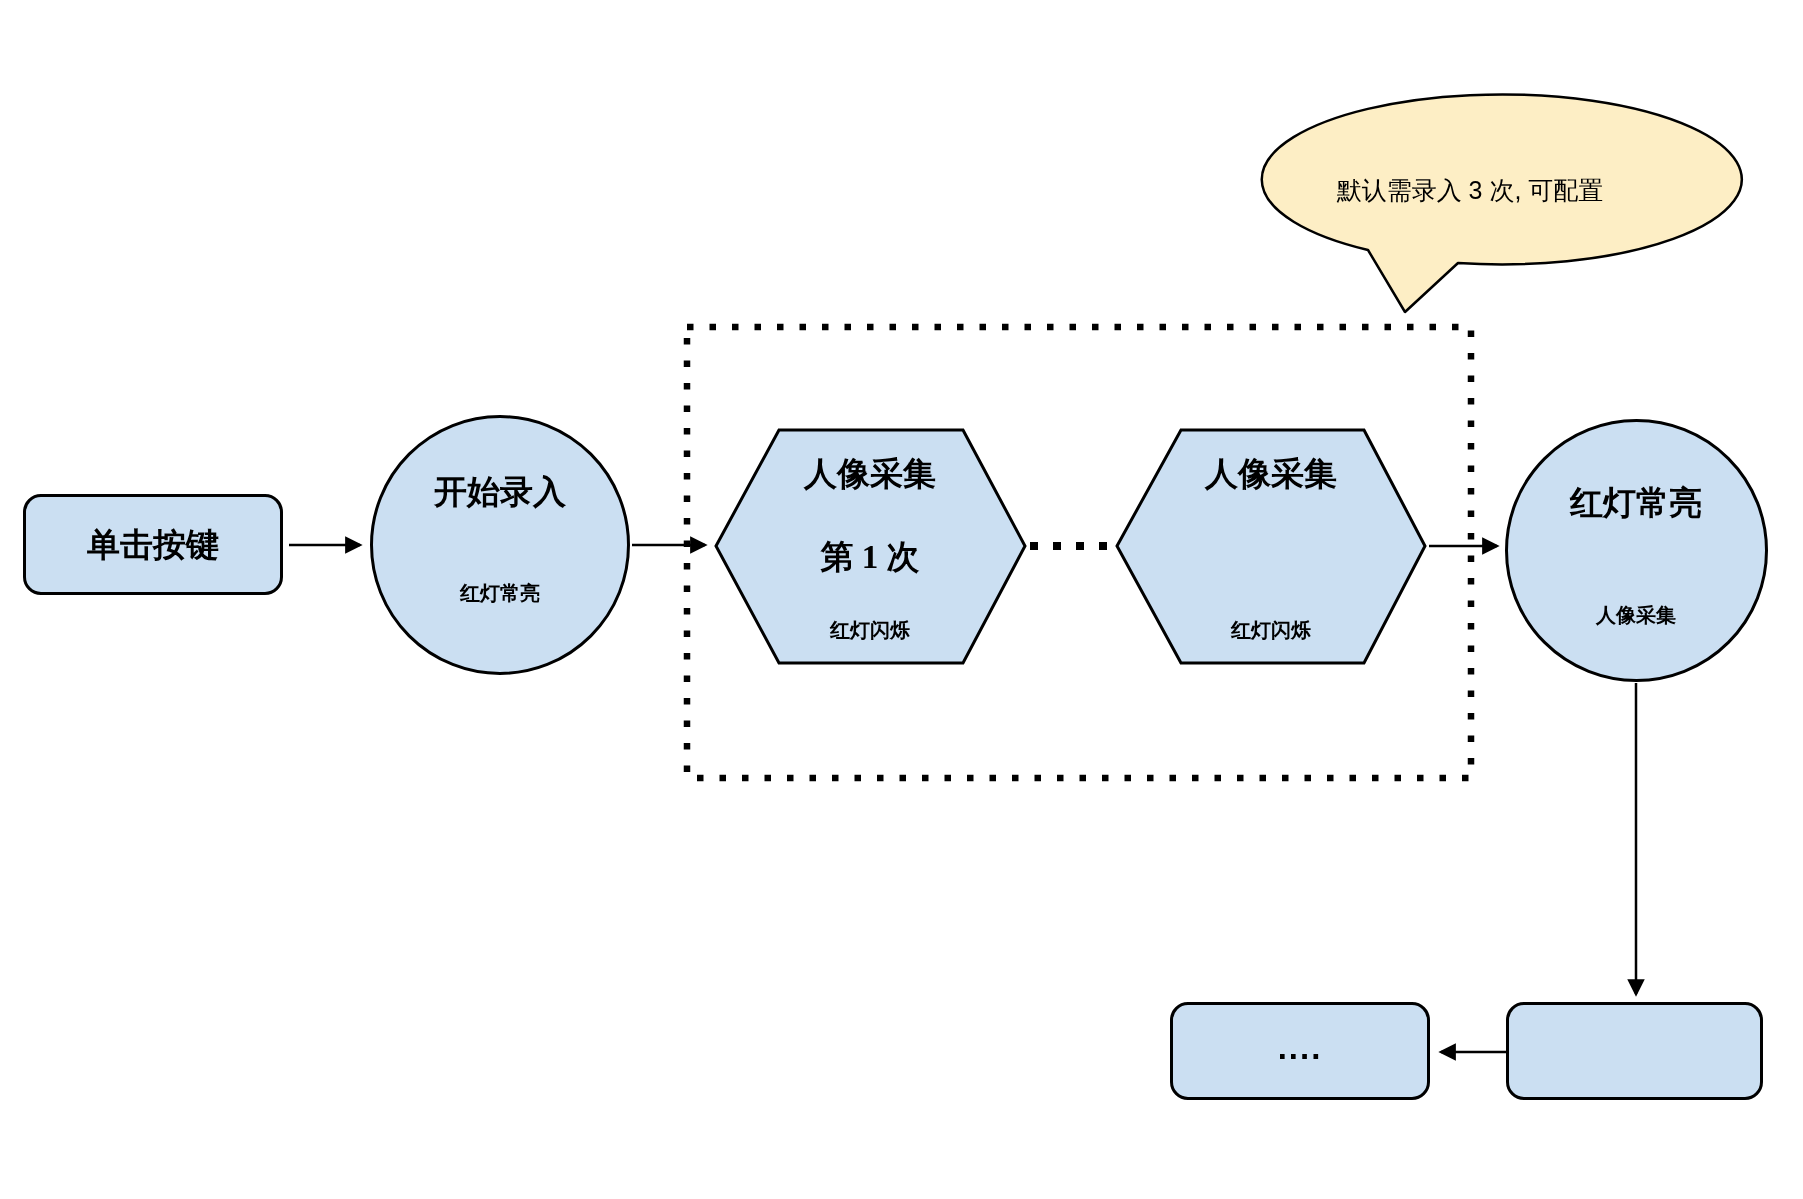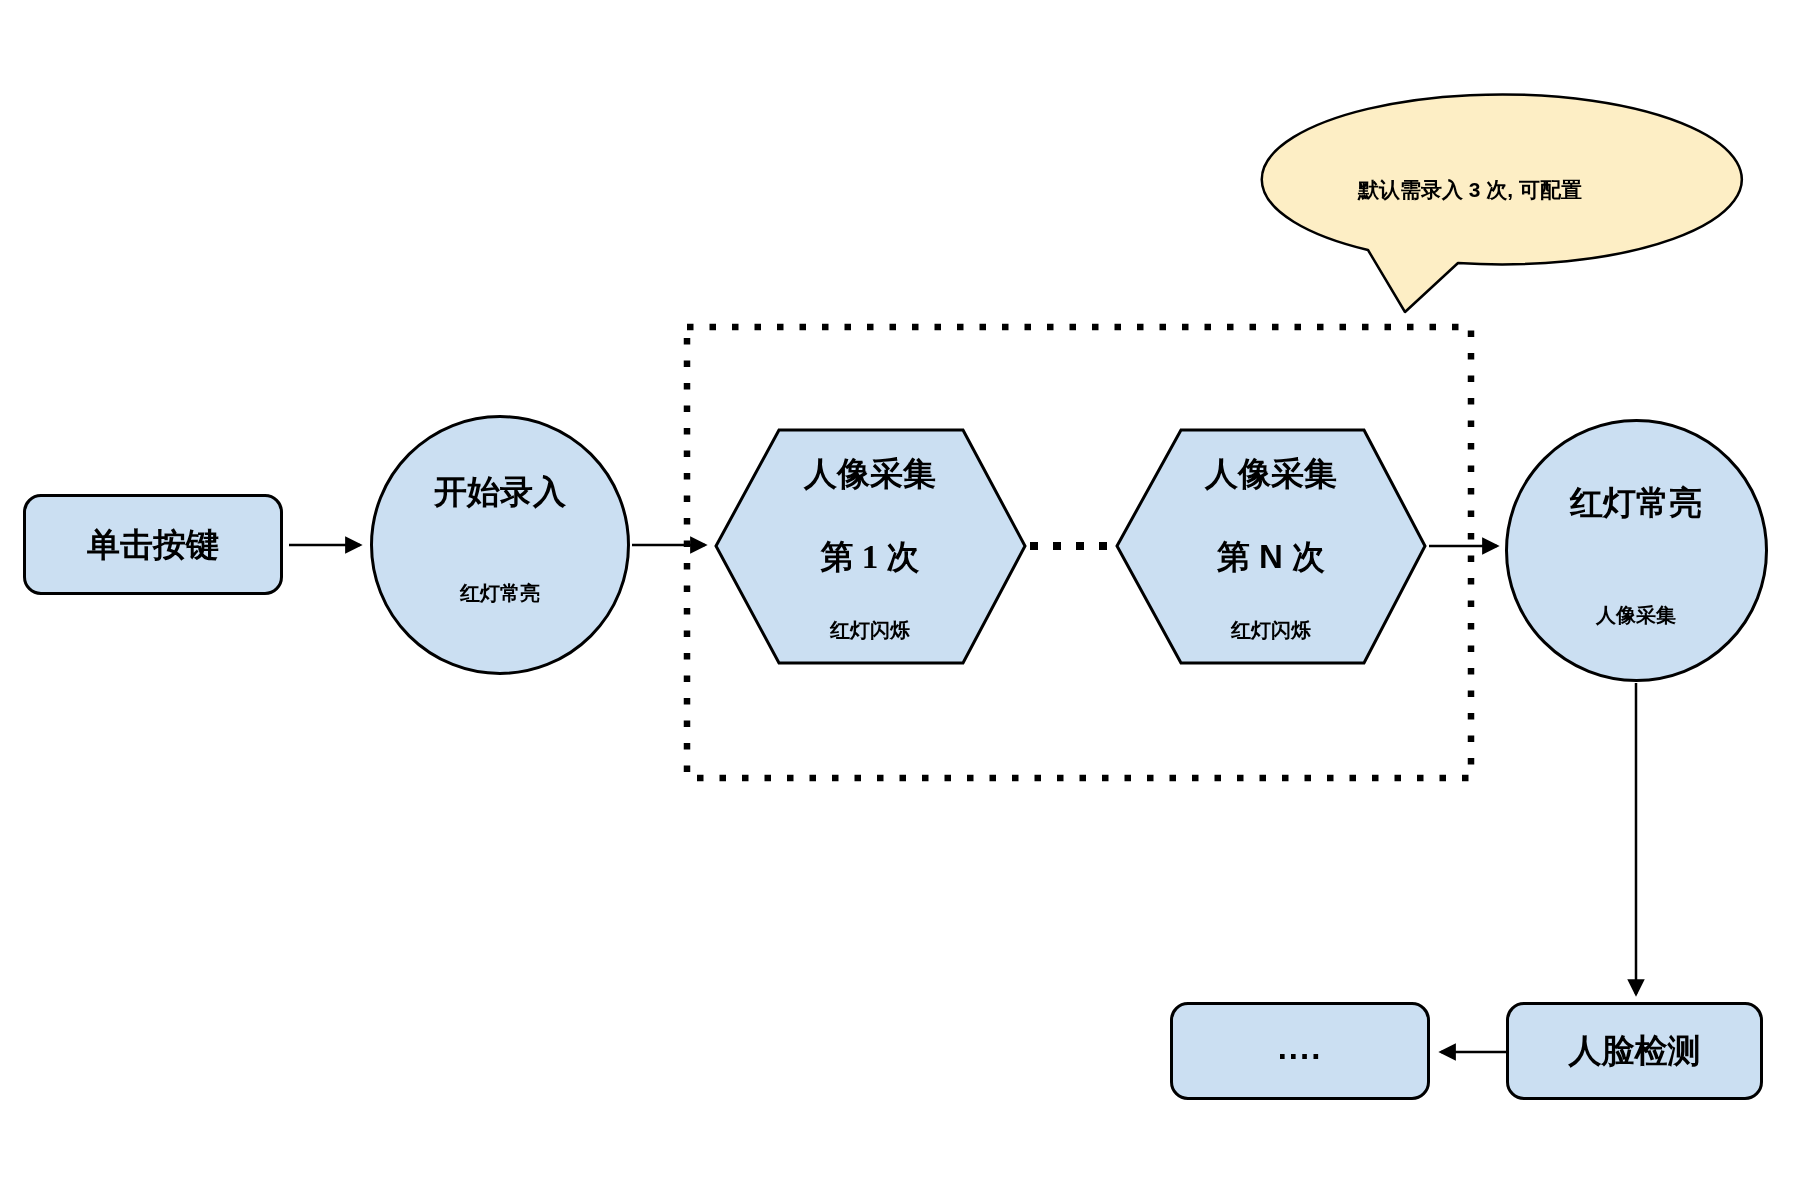--- a/index.html
+++ b/index.html
@@ -20,21 +20,21 @@
   .circle  { border-radius:50%; }
   svg.layer { position:absolute; left:0; top:0; }
   .txt {
     position:absolute;
     text-align:center;
     color:#000000;
     white-space:nowrap;
   }
   .label-main { font-size:33px; font-weight:600; line-height:36px; }
   .label-sub  { font-size:20px; font-weight:600; line-height:24px; }
-  .label-bubble { font-size:21px; font-weight:700; line-height:26px; }
+  .label-bubble { font-size:25px; font-weight:400; line-height:26px; }
   .label-dots { font-size:33px; font-weight:700; line-height:36px; letter-spacing:2px; }
 </style>
 </head>
 <body>
 
 <div class="canvas">
 
   <div class="shape rounded" style="left:23px; top:494px; width:260px; height:101px;"></div>
 
   <div class="shape circle" style="left:370px; top:415px; width:260px; height:260px;"></div>
@@ -71,25 +71,23 @@
   <div class="txt label-main" style="left:370px; top:474px; width:260px;">开始录入</div>
 
   <div class="txt label-main" style="left:23px; top:527px; width:260px;">单击按键</div>
   <div class="txt label-sub" style="left:370px; top:581px; width:260px;">红灯常亮</div>
 
   <div class="txt label-main" style="left:740px; top:456px; width:260px;">人像采集</div>
   <div class="txt label-main" style="left:740px; top:539px; width:260px;font-family:Liberation Serif, serif;">第 1 次</div>
   <div class="txt label-sub" style="left:740px; top:618px; width:260px;">红灯闪烁</div>
 
   <div class="txt label-main" style="left:1141px; top:456px; width:260px;">人像采集</div>
-  <div class="txt label-main" style="left:1141px; top:539px; width:260px;">第 N 次</div>
   <div class="txt label-sub" style="left:1141px; top:618px; width:260px;">红灯闪烁</div>
 
   <div class="txt label-main" style="left:1506px; top:485px; width:260px;">红灯常亮</div>
   <div class="txt label-sub" style="left:1506px; top:603px; width:260px;">人像采集</div>
 
   <div class="txt label-dots" style="left:1170px; top:1030px; width:260px;">....</div>
 
-  <div class="txt label-main" style="left:1506px; top:1033px; width:257px;">人脸检测</div>
 
   <div class="txt label-bubble" style="left:1270px; top:177px; width:400px;">默认需录入 3 次, 可配置</div>
 
 </div>
 
 </body></html>

